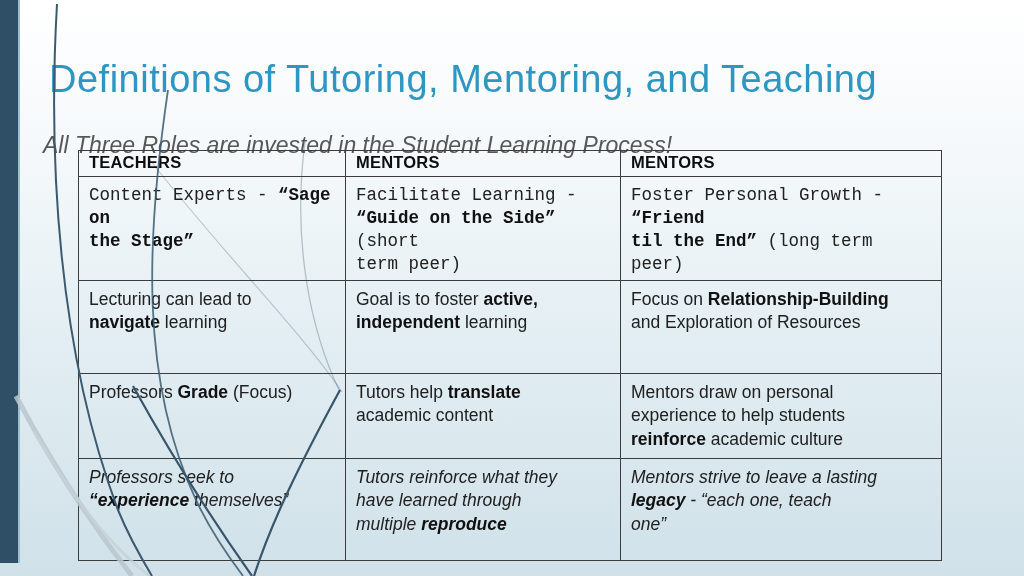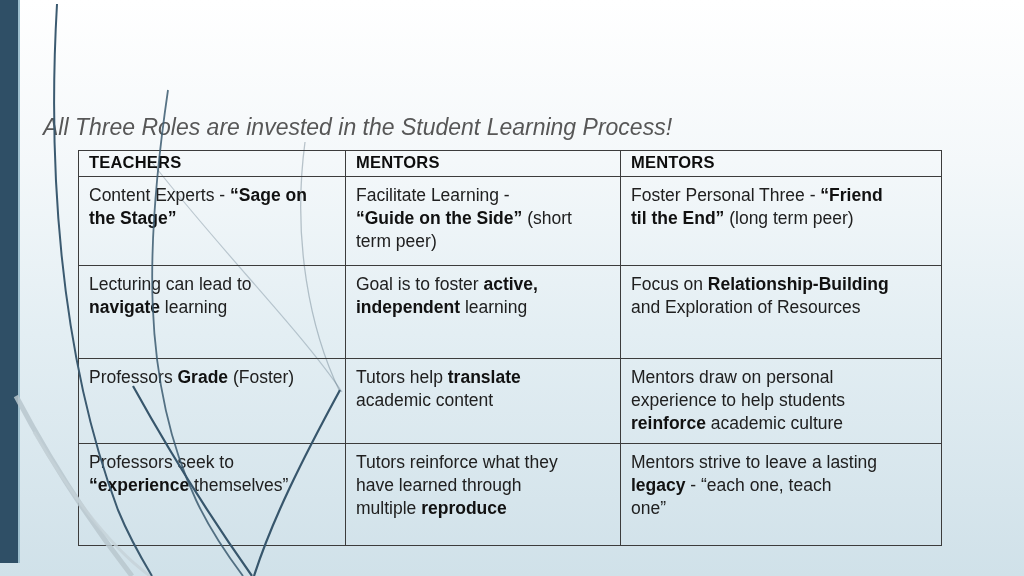--- a/index.html
+++ b/index.html
@@ -34,21 +34,21 @@
   .page-title{
     position:absolute;left:49px;top:60px;
     width:950px;
     font-size:38px;line-height:1.05;
     color:var(--title,#2d96c2);
     letter-spacing:.5px;
     z-index:2;
     white-space:nowrap;
   }
   .page-subtitle{
-    position:absolute;left:43px;top:114px;
+    position:absolute;left:43px;top:132px;
     width:940px;
     font-size:23px;font-style:italic;
     color:var(--subtitle-gray,#575757);
     z-index:2;
     white-space:nowrap;
   }
   table.def-table{
     position:absolute;left:78px;top:150px;
     width:863px;
     border-collapse:collapse;
@@ -74,37 +74,38 @@
     padding-top:2px;
     letter-spacing:.2px;
     color:#0d0d0d;
   }
   .def-table tbody td{
     font-size:17.5px;
     line-height:1.32;
     white-space:pre-line;
   }
   .def-table tbody td b{color:#111;}
-  .def-table tbody tr:nth-child(1){height:89px;}
+  .def-table tbody tr:nth-child(1){height:89px;font-family:Liberation Mono, monospace;}
   .def-table tbody tr:nth-child(2){height:93px;margin-top:37px;}
   .def-table tbody tr:nth-child(3){height:85px;}
-  .def-table tbody tr:nth-child(4){height:102px;}
+  .def-table tbody tr:nth-child(4){height:102px;font-style:italic;}
 </style>
 </head>
 <body style="--title: #2d96c2; --subtitle-gray: #575757; --left-bar: #2f4f66; --table-border: #3c3c3c; --body-text: #202020; --background-top: #ffffff; --background-bottom: #d0e1e9; --swoosh-dark: #3b5a70; --swoosh-gray: #b9c7ce;">
 
 <div class="slide">
 
   <svg class="swoosh-back" viewBox="0 0 1024 576" xmlns="http://www.w3.org/2000/svg">
     <path d="M 305,142 C 292,240 310,330 340,392" fill="none" stroke="#5d7383" stroke-opacity="0.4" stroke-width="1.3"></path>
     <path d="M 150,160 C 220,250 300,330 342,392" fill="none" stroke="#5d7383" stroke-opacity="0.35" stroke-width="1.2"></path>
   </svg>
 
   <div class="left-bar"></div>
 
+  <div class="page-title">Definitions of Tutoring, Mentoring, and Teaching</div>
   <div class="page-subtitle">All Three Roles are invested in the Student Learning Process!</div>
 
   <table class="def-table">
     <colgroup>
         <col class="c1">
         <col class="c2">
         <col class="c3">
       </colgroup>
     <thead>
       <tr>
@@ -113,33 +114,33 @@
         <th>MENTORS</th>
       </tr>
     </thead>
     <tbody>
         <tr>
           <td><span>Content Experts - </span><b>“Sage on
 the Stage”</b></td>
           <td><span>Facilitate Learning - 
 </span><b>“Guide on the Side”</b><span> (short
 term peer)</span></td>
-          <td><span>Foster Personal Three - </span><b>“Friend
+          <td><span>Foster Personal Growth - </span><b>“Friend
 til the End”</b><span> (long term peer)</span></td>
         </tr>
         <tr>
           <td><span>Lecturing can lead to
 </span><b>navigate</b><span> learning</span></td>
           <td><span>Goal is to foster </span><b>active,
 independent</b><span> learning</span></td>
           <td><span>Focus on </span><b>Relationship-Building</b><span>
 and Exploration of Resources</span></td>
         </tr>
         <tr>
-          <td><span>Professors </span><b>Grade</b><span> (Foster)</span></td>
+          <td><span>Professors </span><b>Grade</b><span> (Focus)</span></td>
           <td><span>Tutors help </span><b>translate</b><span>
 academic content</span></td>
           <td><span>Mentors draw on personal
 experience to help students
 </span><b>reinforce</b><span> academic culture</span></td>
         </tr>
         <tr>
           <td><span>Professors seek to
 </span><b>“experience</b><span> themselves”</span></td>
           <td><span>Tutors reinforce what they

